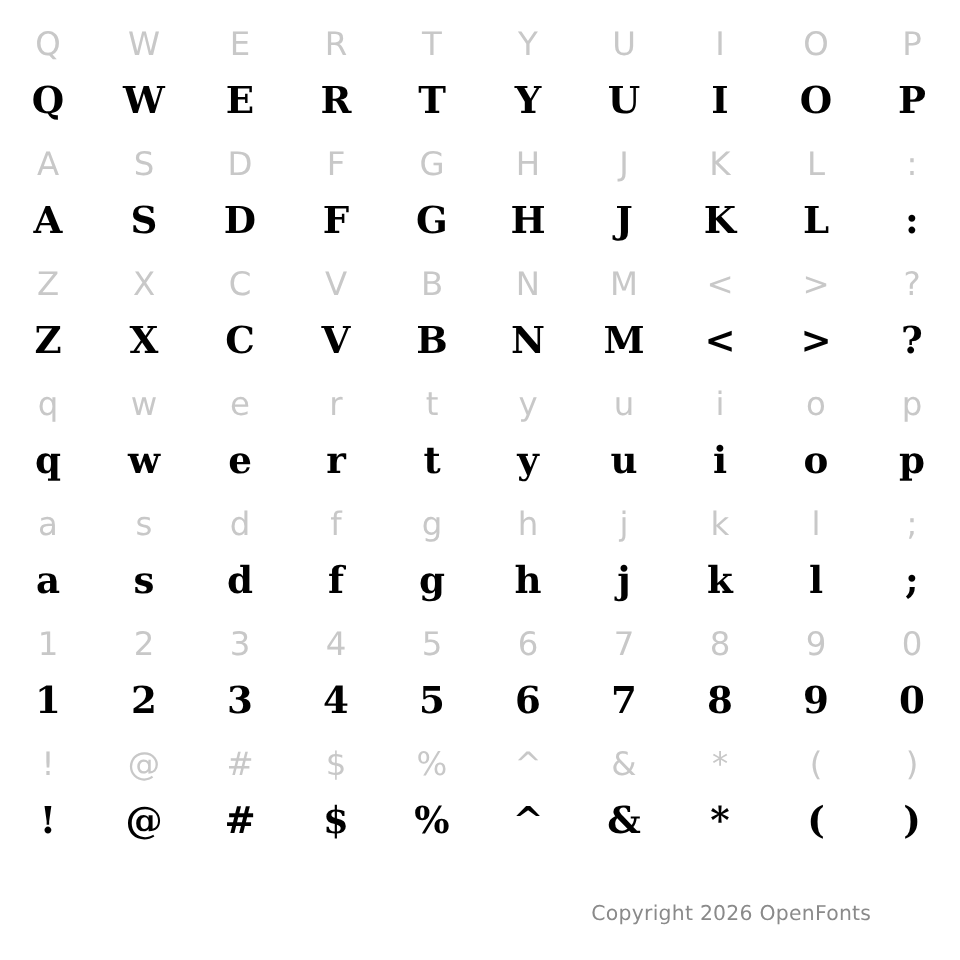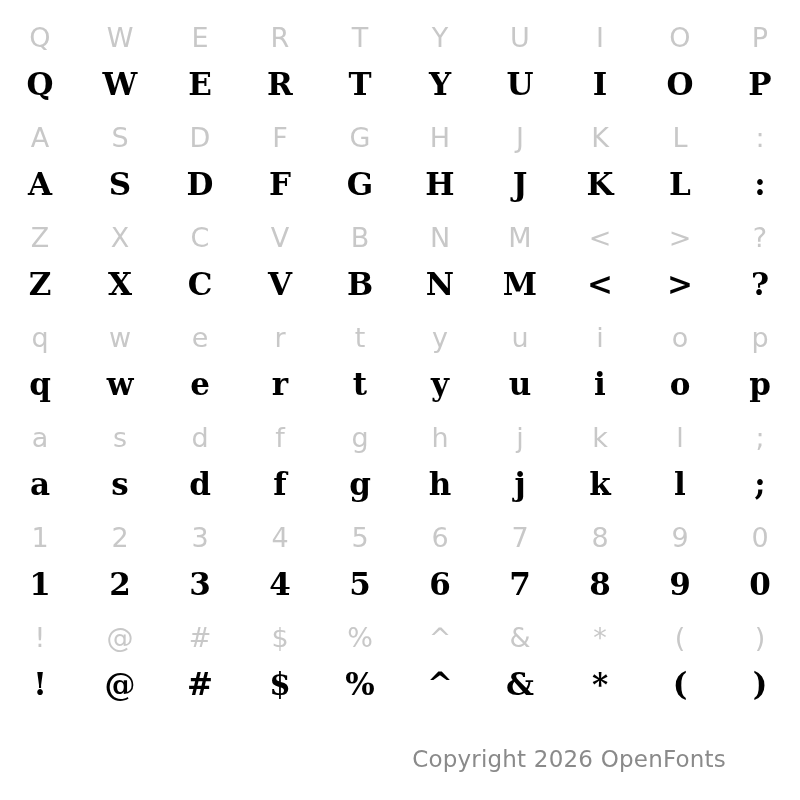--- a/index.html
+++ b/index.html
@@ -63,21 +63,21 @@
     font-size: 31px;
     font-weight: 700;
     padding-bottom: 4px;
   }
   .copyright {
     position: absolute;
     right: 74px;
     bottom: 28px;
     color: #8a8a8a;
     font-family: "DejaVu Sans", sans-serif;
-    font-size: 23px;
+    font-size: 17px;
     letter-spacing: 0.2px;
     white-space: pre;
   }
 </style>
 </head>
 <body>
 
 <div id="specimen">
   <div class="grid" id="glyph-grid">
       <div class="row row-sample">

